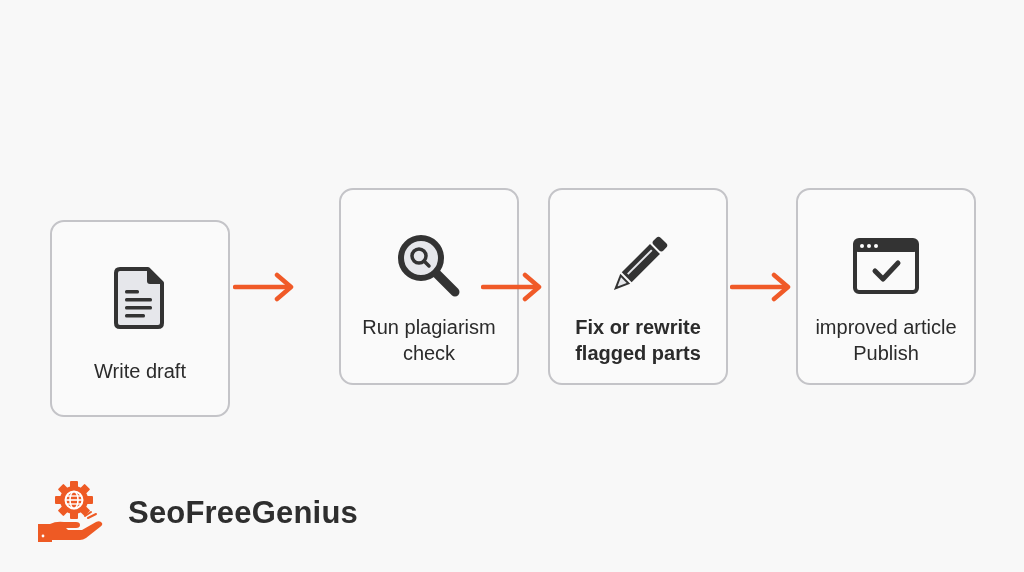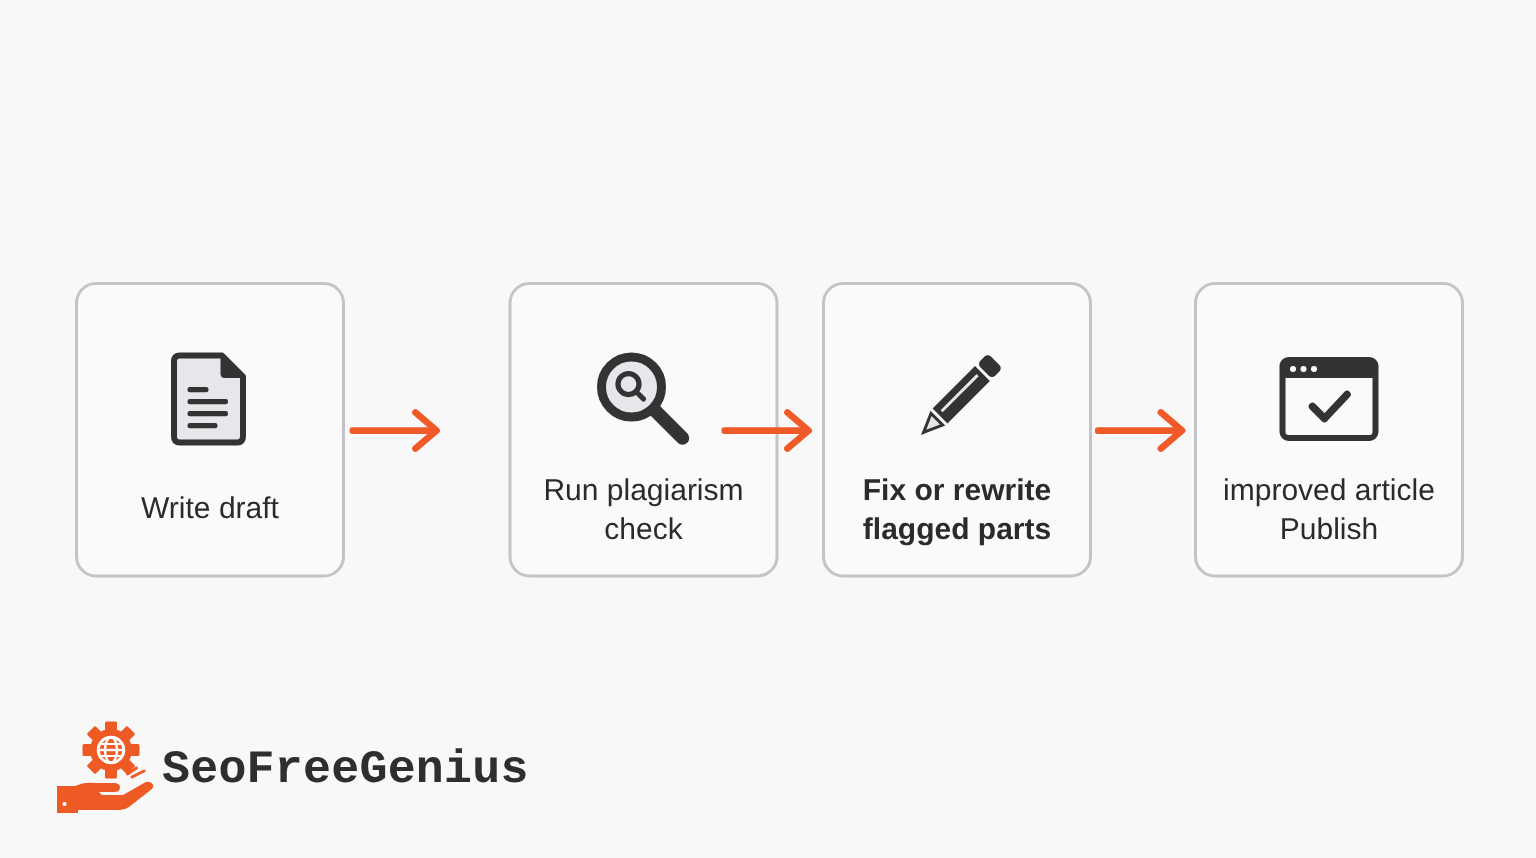--- a/index.html
+++ b/index.html
@@ -40,33 +40,33 @@
       position: absolute;
       top: 272px;
       width: 62px; height: 30px;
     }
     .brand {
       position: absolute;
       left: 36px; top: 480px;
       display: flex; align-items: center;
     }
     .brand-text {
-      margin-left: 2px;
-      font-family: Liberation Mono, monospace;
+      margin-left: 22px;
+      font-family: Liberation Sans, sans-serif;
       font-weight: bold;
       font-size: 31px;
       color: #2e2e2e;
       letter-spacing: 0.2px;
       text-align: right;
     }
   </style>
 </head>
 <body>
 
-<div class="step" style="left:50px;">
+<div class="step" style="left:50px;margin-top:32px;">
   <div class="icon">
     <svg width="60" height="66" viewBox="0 0 60 66">
       <path d="M10 4 H38 L52 18 V58 Q52 62 48 62 H10 Q6 62 6 58 V8 Q6 4 10 4 Z" fill="#e6e7eb" stroke="#333" stroke-width="4" stroke-linejoin="round"></path>
       <path d="M37 4 L52 19 H40 Q37 19 37 16 Z" fill="#333"></path>
       <rect x="15" y="25" width="14" height="3.5" rx="1.5" fill="#333"></rect>
       <rect x="15" y="33" width="27" height="3.5" rx="1.5" fill="#333"></rect>
       <rect x="15" y="41" width="27" height="3.5" rx="1.5" fill="#333"></rect>
       <rect x="15" y="49" width="20" height="3.5" rx="1.5" fill="#333"></rect>
     </svg>
   </div>

